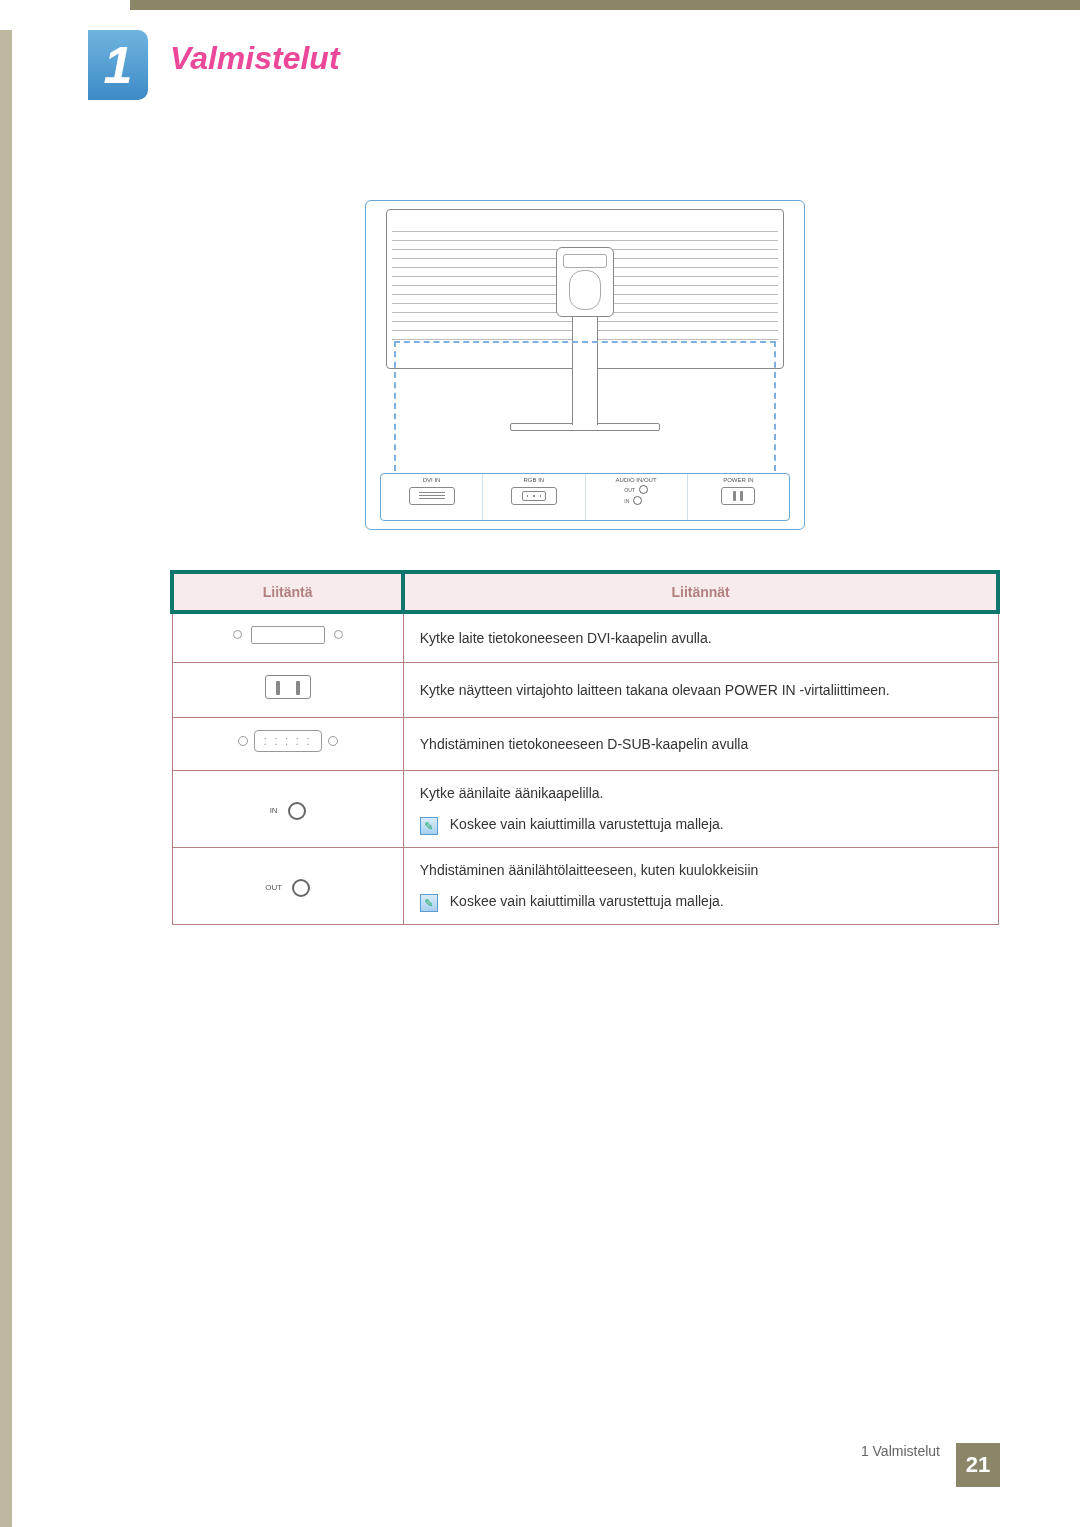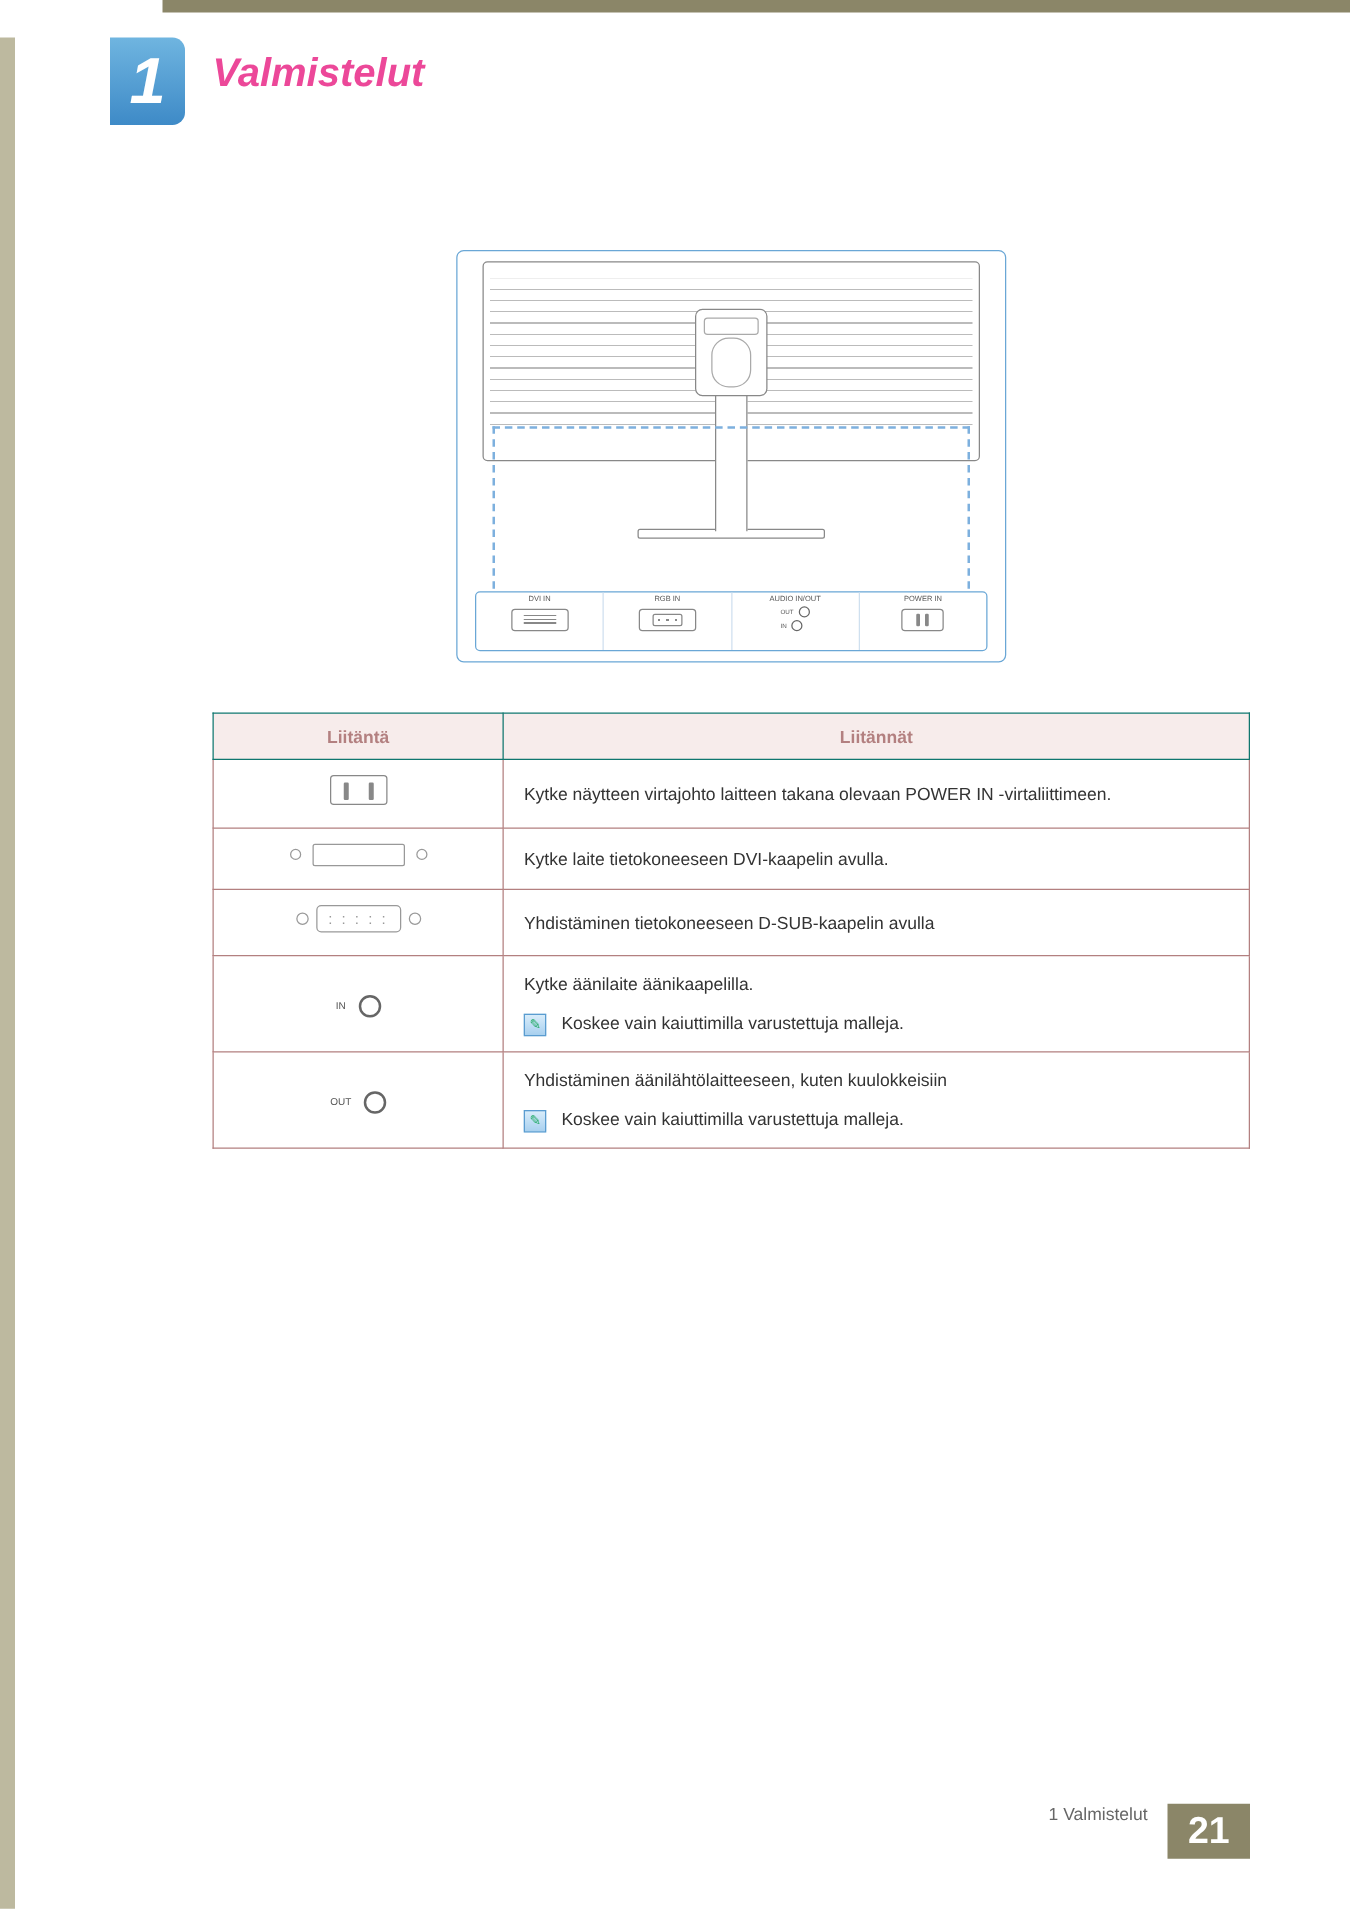--- a/index.html
+++ b/index.html
@@ -36,21 +36,21 @@
   .detail-slot:last-child { border-right:none;}
   .slot-icon { width:46px; height:18px; margin-top:4px; border:1px solid #888; border-radius:3px; display:flex; align-items:center; justify-content:center; font-size:8px; color:#888;}
   .slot-icon.dvi::before { content:""; width:26px; height:8px; background: repeating-linear-gradient(to bottom, #888 0 1px, transparent 1px 3px); }
   .slot-icon.rgb::before { content:""; width:22px; height:8px; border:1px solid #888; border-radius:2px; background: radial-gradient(circle at 20% 50%, #888 1px, transparent 1px), radial-gradient(circle at 50% 50%, #888 1px, transparent 1px), radial-gradient(circle at 80% 50%, #888 1px, transparent 1px);}
   .audio-jacks { display:flex; flex-direction:column; gap:2px; margin-top:2px;}
   .aj-row { display:flex; align-items:center; gap:4px; font-size:5px;}
   .jack { width:9px; height:9px; border:1.5px solid #666; border-radius:50%;}
   .power-slot { width:34px; height:18px; margin-top:4px; border:1.5px solid #888; border-radius:3px; display:flex; align-items:center; justify-content:center; gap:4px;}
   .pin { width:3px; height:10px; background:#888; border-radius:1px;}
   table.ports { width:100%; border-collapse: collapse; margin-top: 10px;}
-  table.ports th { background: #f7eceb; color: #b38080; font-weight: bold; padding: 10px; border: 1px solid #0f766e; text-align:center;}
+  table.ports th { background: #f7eceb; color: #b38080; font-weight: bold; padding: 10px; border: 4px solid #0f766e; text-align:center;}
   table.ports td { border: 1px solid #b38080; padding: 12px 16px; vertical-align: middle; line-height:1.5;}
   table.ports td.port-cell { width: 28%; text-align:center;}
   .port-note { display:flex; align-items:flex-end; gap:12px; margin-top:10px;}
   .port-power { display:inline-block; width:46px; height:24px; border:1.5px solid #888; border-radius:3px; position:relative;}
   .port-power::before { content:""; position:absolute; left:10px; top:5px; width:4px; height:14px; background:#888; border-radius:1px;}
   .port-power::after { content:""; position:absolute; right:10px; top:5px; width:4px; height:14px; background:#888; border-radius:1px;}
   .port-dvi { display:inline-block; width:110px; height:18px; position:relative;}
   .port-dvi .screw { width:9px; height:9px; border:1.5px solid #999; border-radius:50%; position:absolute; top:4px; }
   .port-dvi .s1 { left:0;}
   .port-dvi .s2 { right:0;}
@@ -59,21 +59,21 @@
   .port-rgb { display:inline-block; width:100px; height:22px; position:relative;}
   .port-rgb .screw { width:10px; height:10px; border:1.5px solid #999; border-radius:50%; position:absolute; top:6px;}
   .port-rgb .s1 { left:0;}
   .port-rgb .s2 { right:0;}
   .port-rgb .trap { position:absolute; left:16px; right:16px; top:0; bottom:0; border:1.5px solid #999; border-radius:4px; display:flex; align-items:center; justify-content:center; font-size:12px; letter-spacing:2px; color:#999;}
   .port-jack-row { display:inline-flex; align-items:center; gap:10px;}
   .port-jack-label { font-size:8px; color:#555;}
   .port-jack { width:18px; height:18px; border:2px solid #666; border-radius:50%;}
   .footer { position:absolute; bottom:40px; right:80px; display:flex; align-items:flex-start; gap:16px;}
   .footer-label { color:#666; font-size:14px;}
-  .footer-box { background:#8b8668; color:#fff; width:66px; height:44px; display:flex; align-items:center; justify-content:center; font-size:30px; font-weight:bold;}
+  .footer-box { background:#8b8668; color:#fff; width:44px; height:44px; display:flex; align-items:center; justify-content:center; font-size:22px; font-weight:bold;}
 </style>
 </head>
 <body>
 
 <div class="page">
   <div class="top-strip"></div>
   <div class="left-bar"></div>
 
   <div class="chapter-block">
     <span class="chapter-num">1</span>
@@ -129,29 +129,29 @@
     <table class="ports">
       <thead>
         <tr>
           <th>Liitäntä</th>
           <th>Liitännät</th>
         </tr>
       </thead>
       <tbody>
         <tr>
           <td class="port-cell">
+            <span class="port-dvi"><span class="screw s1"></span><span class="conn"><span class="pins"></span></span><span class="screw s2"></span></span>
+          </td>
+          <td>Kytke laite tietokoneeseen DVI-kaapelin avulla.</td>
+        </tr>
+        <tr>
+          <td class="port-cell">
             <span class="port-power"></span>
           </td>
           <td>Kytke näytteen virtajohto laitteen takana olevaan POWER IN -virtaliittimeen.</td>
-        </tr>
-        <tr>
-          <td class="port-cell">
-            <span class="port-dvi"><span class="screw s1"></span><span class="conn"><span class="pins"></span></span><span class="screw s2"></span></span>
-          </td>
-          <td>Kytke laite tietokoneeseen DVI-kaapelin avulla.</td>
         </tr>
         <tr>
           <td class="port-cell">
             <span class="port-rgb"><span class="screw s1"></span><span class="trap">: : : : :</span><span class="screw s2"></span></span>
           </td>
           <td>Yhdistäminen tietokoneeseen D-SUB-kaapelin avulla</td>
         </tr>
         <tr>
           <td class="port-cell">
             <span class="port-jack-row">

